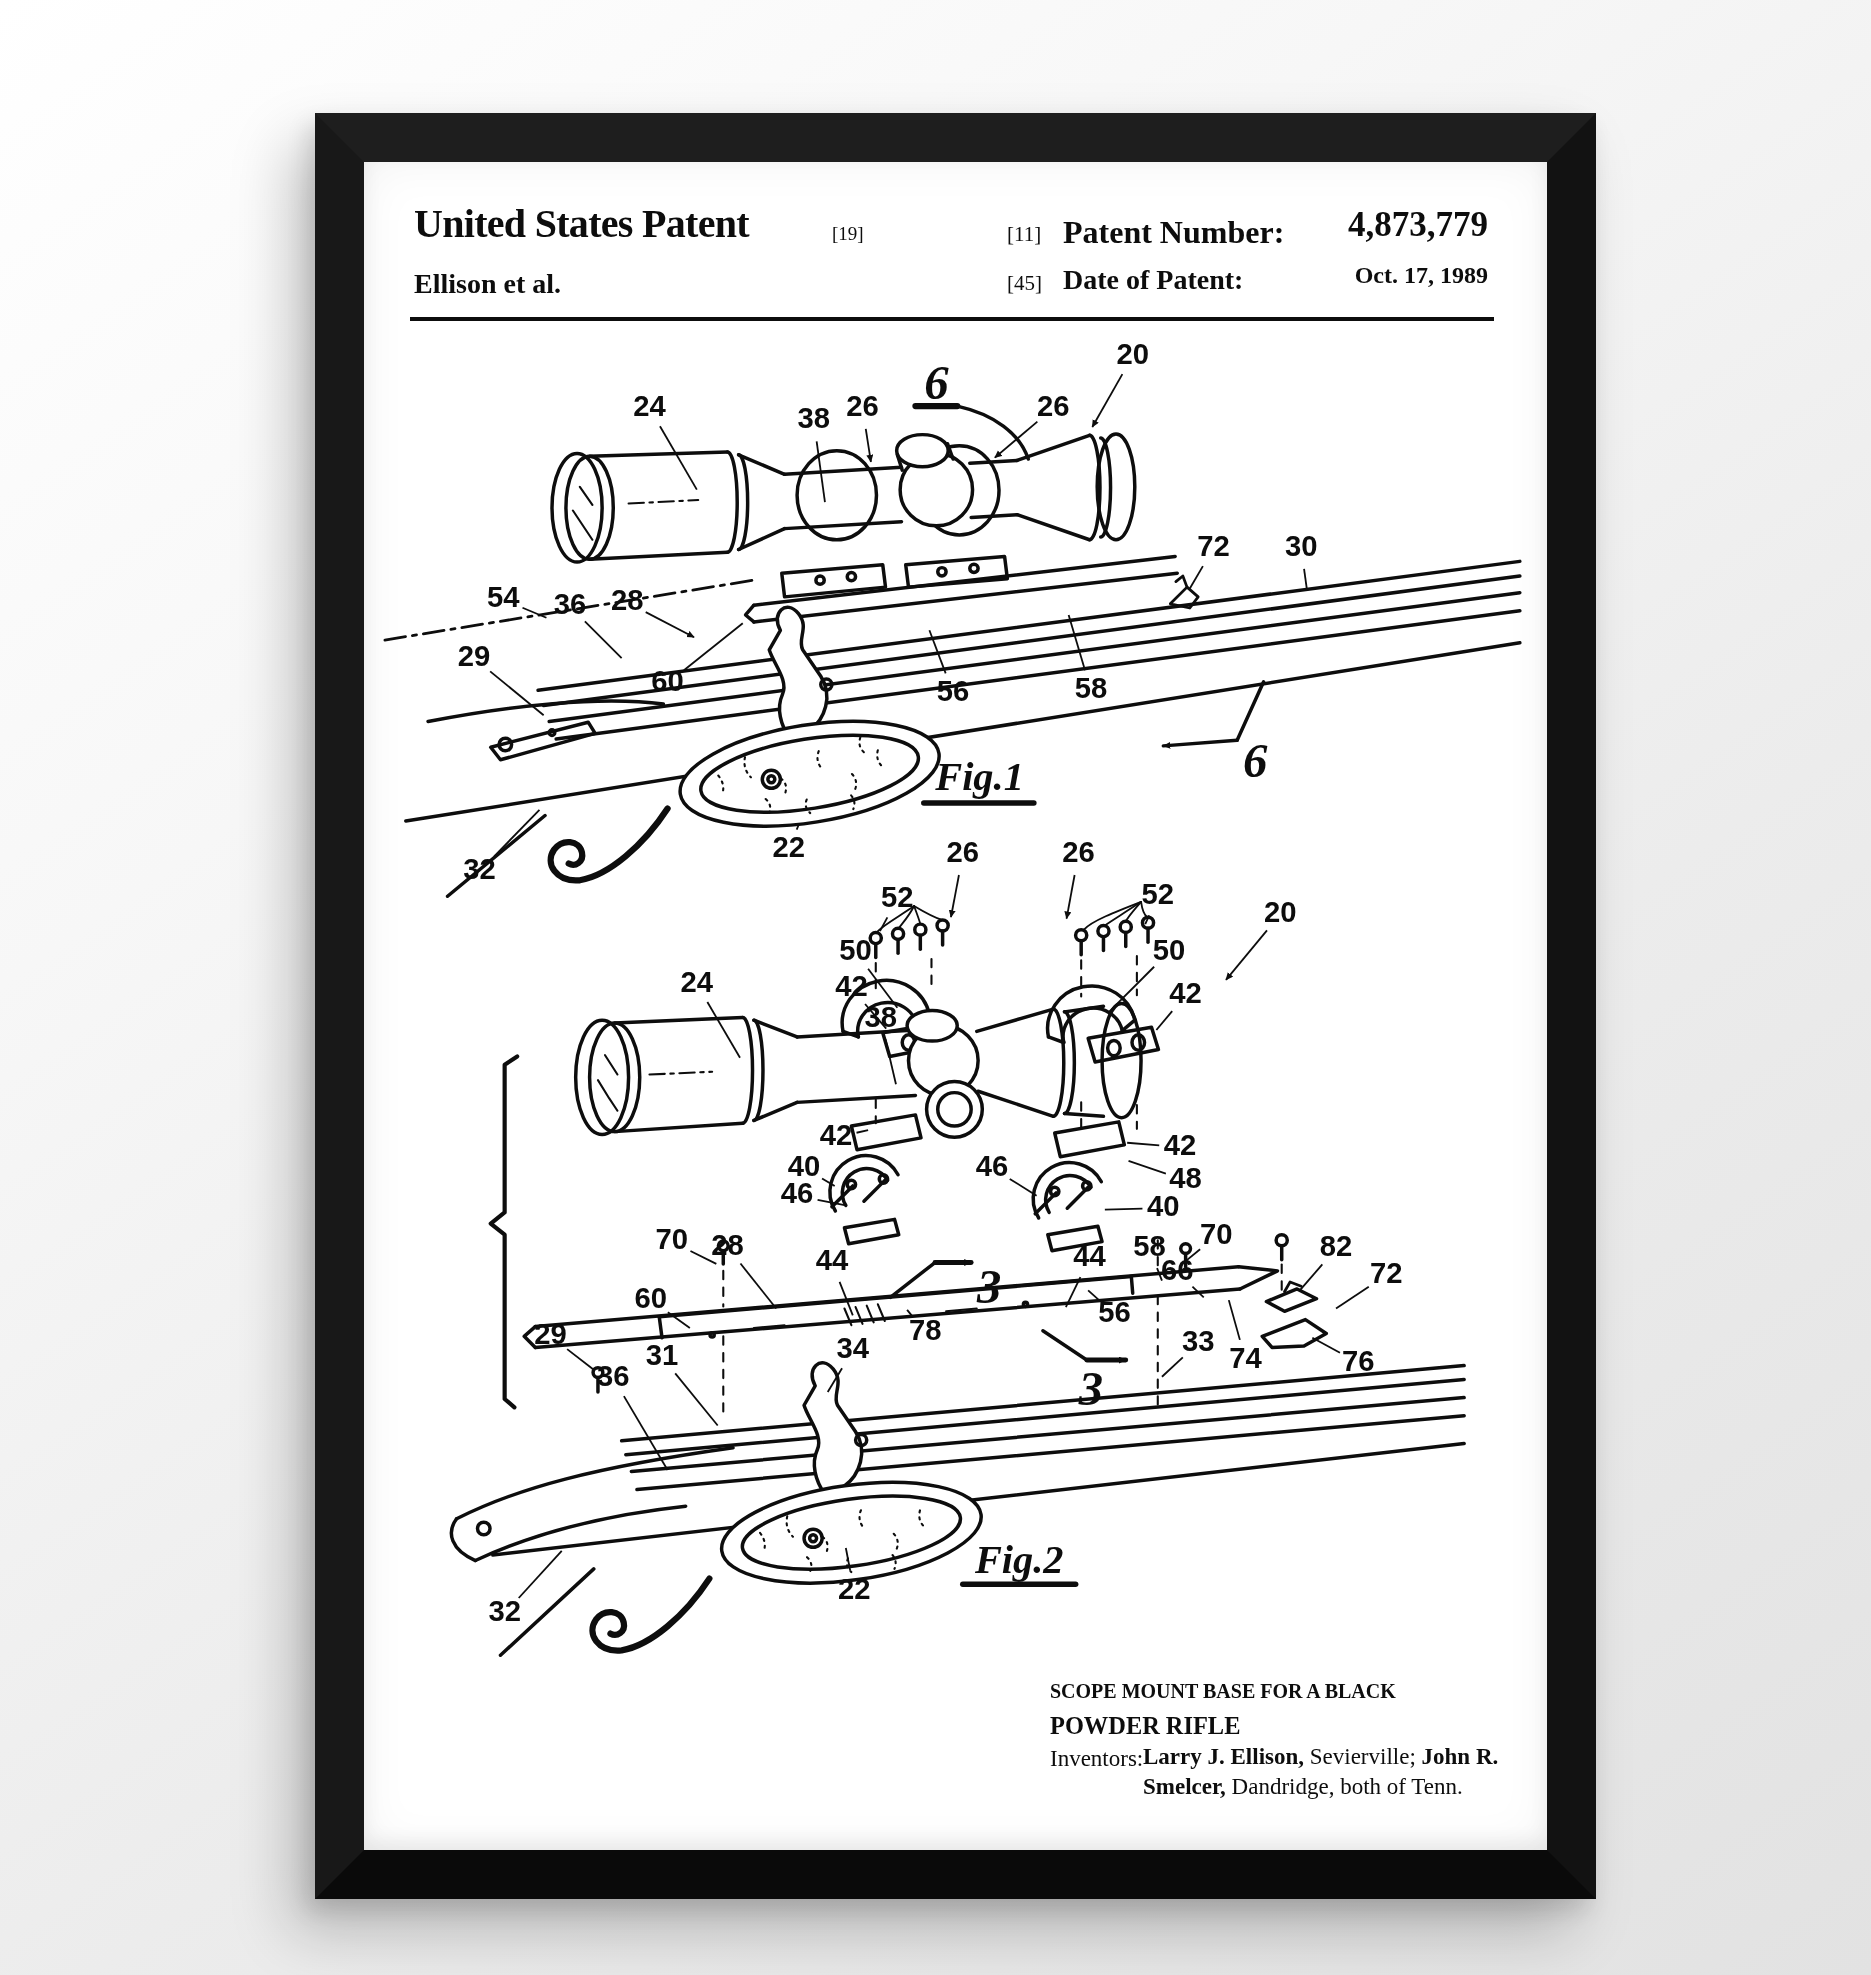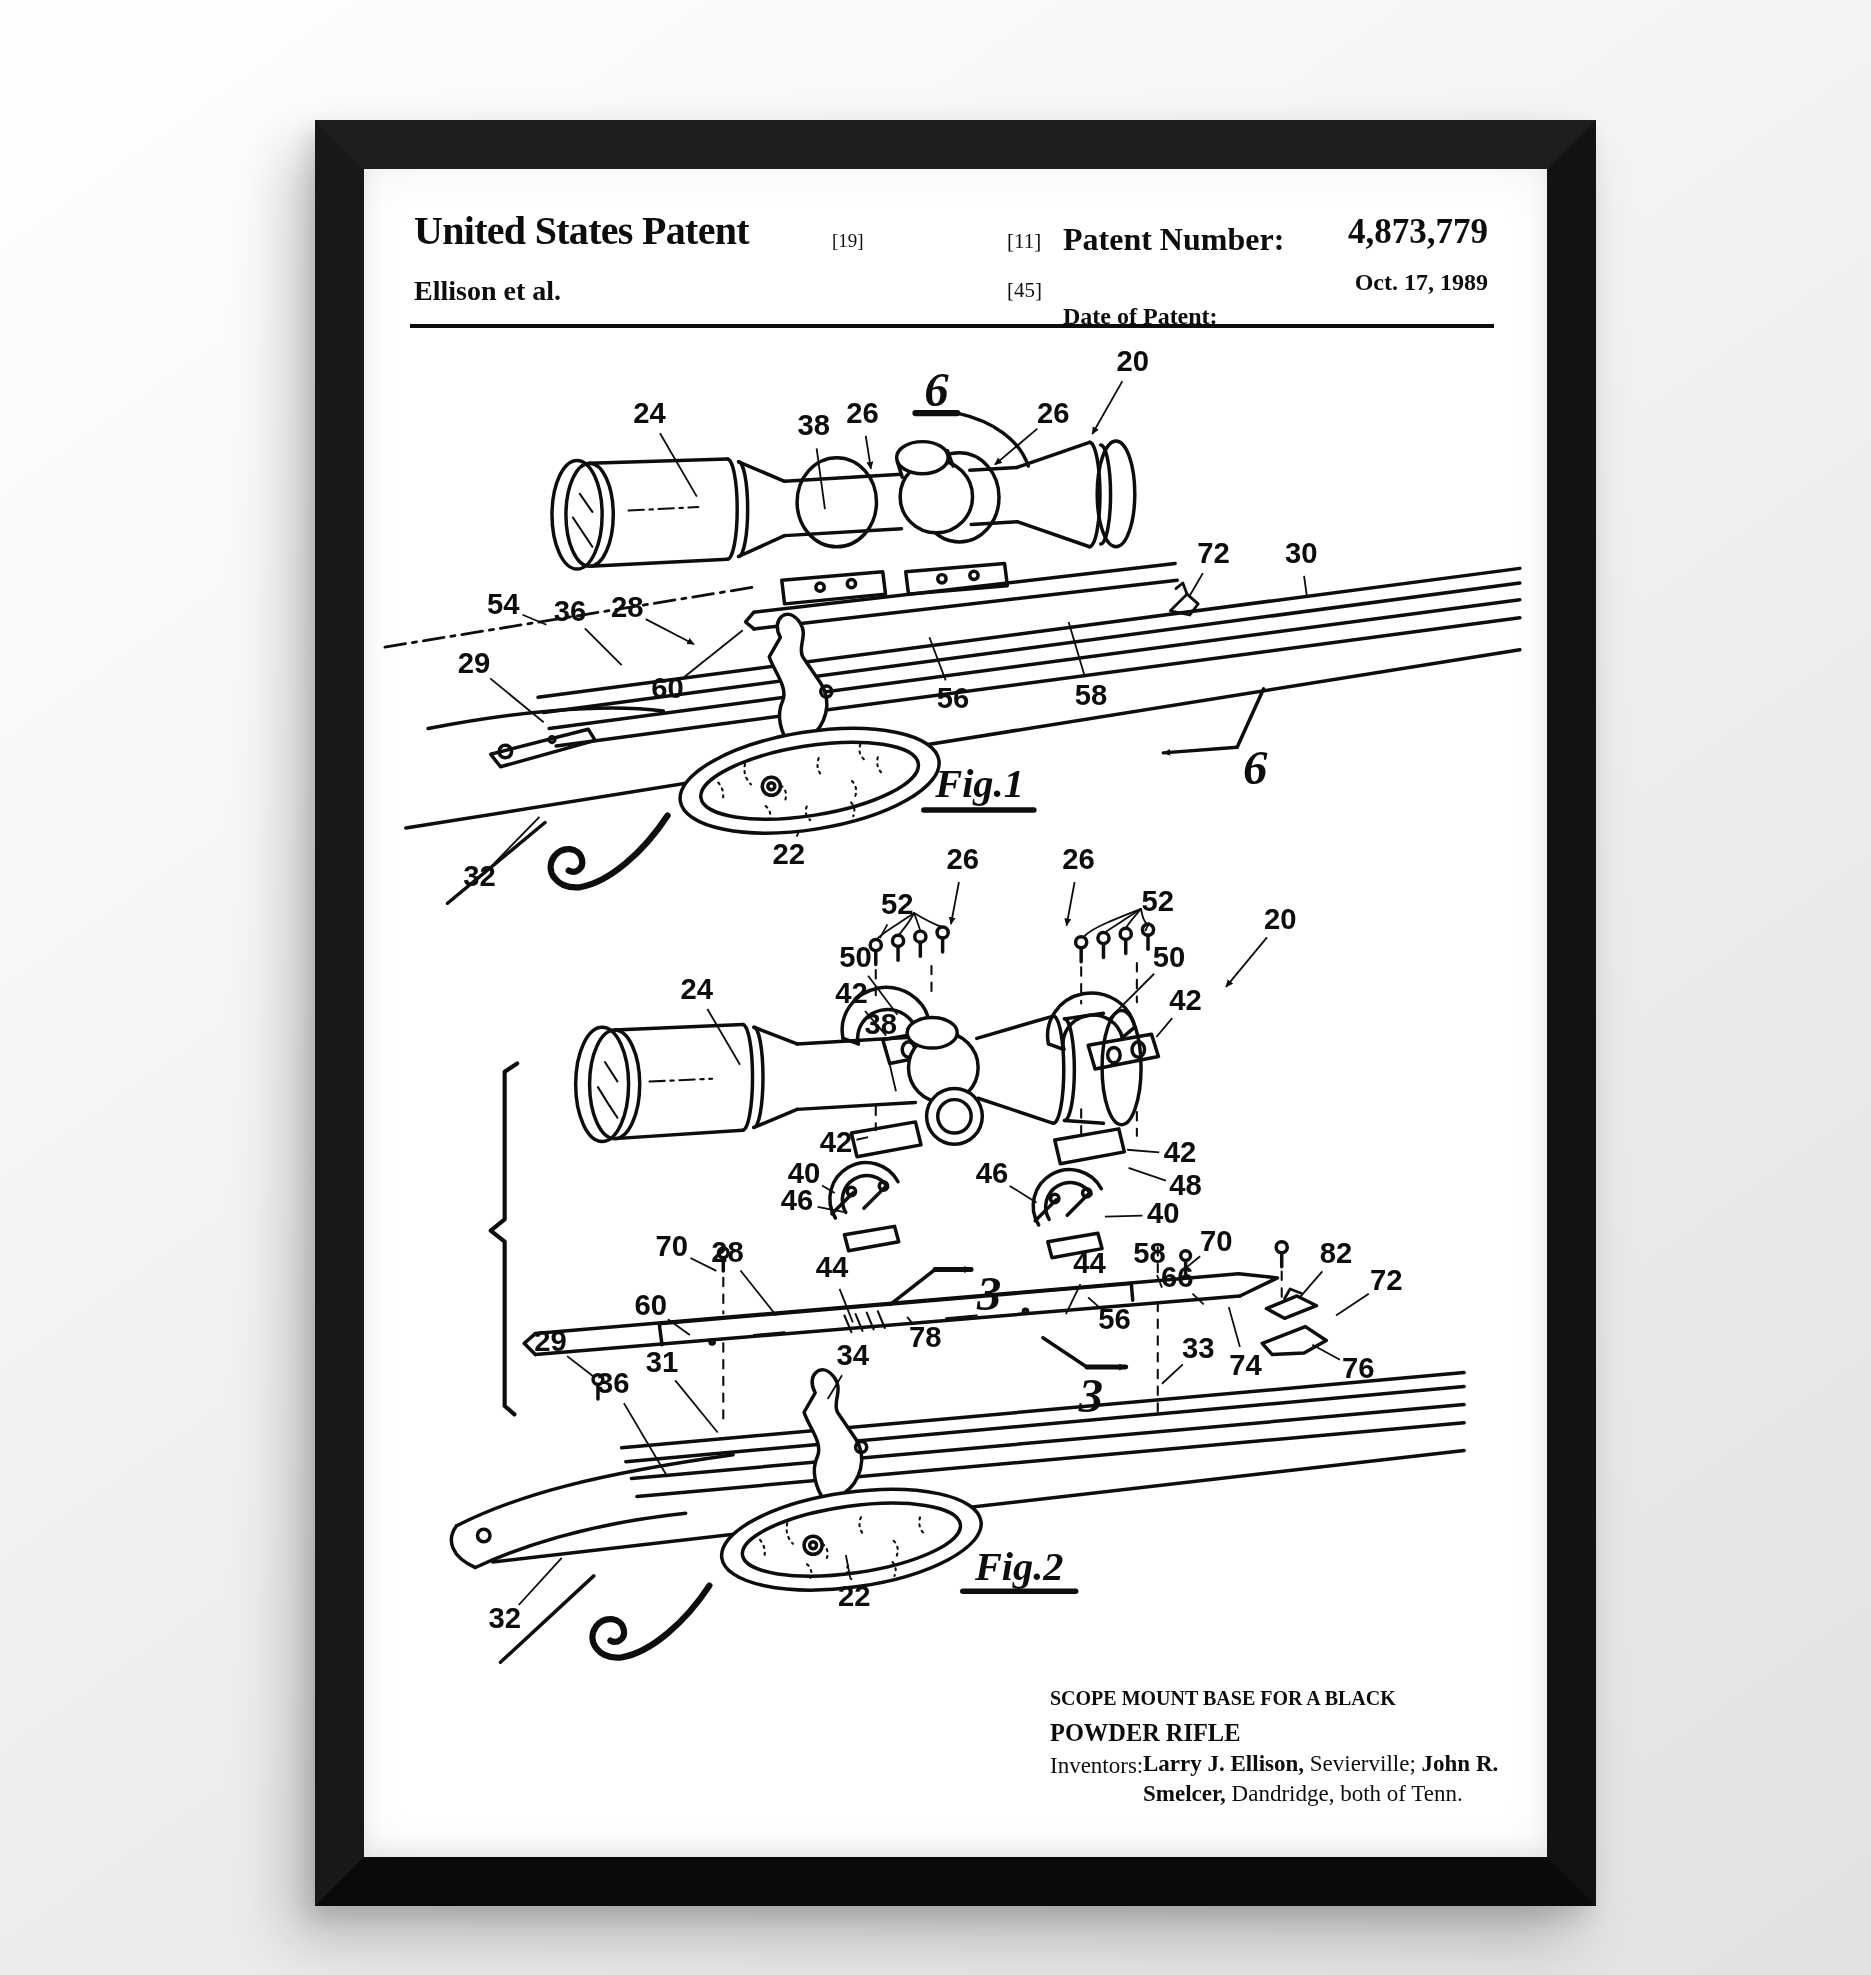--- a/index.html
+++ b/index.html
@@ -2,40 +2,40 @@
 <html style="font-size:11px"><head>
 <meta charset="utf-8">
 <style>
   html,body{margin:0;padding:0;}
   body{
     width:1872px;height:1975px;position:relative;overflow:hidden;
     background:linear-gradient(145deg,#ffffff 0%,#f7f7f7 30%,#ececec 62%,#e2e2e2 100%);
     font-family:"Liberation Serif",serif;
   }
   .frame{
-    position:absolute;left:315px;top:120px;width:1281px;height:1786px;
+    position:absolute;left:315px;top:113px;width:1281px;height:1786px;
     box-sizing:border-box;border:49px solid;
     border-color:#1e1e1e #121212 #0a0a0a #181818;
     background:#fca5a5;
     box-shadow:-24px 31px 56px rgba(0,0,0,0.22), -7px 11px 21px rgba(0,0,0,0.12);
   }
   .paper{
     position:relative;width:100%;height:100%;background:#ffffff;
     box-shadow:inset 0 0 49px rgba(0,0,0,0.05), inset 0 -8.4px 19.5px rgba(0,0,0,0.07);
     color:#0d0d0d;
   }
   .abs{position:absolute;white-space:nowrap;}
   .h-title{left:50px;top:38px;font-size:40px;font-weight:700;letter-spacing:-0.7px;}
   .h-b19{left:456px;top:61px;font-size:19px;margin-left:12px;}
   .h-b11{left:643px;top:60px;font-size:21px;}
   .h-numlabel{left:699px;top:52px;font-size:32px;font-weight:700;}
   .h-numval{right:59px;top:43px;font-size:35px;font-weight:700;}
   .h-authors{left:50px;top:106px;font-size:28px;font-weight:700;}
   .h-b45{left:643px;top:109px;font-size:21px;}
-  .h-datelabel{left:699px;top:102px;font-size:24px;font-weight:700;margin-top:32px;}
+  .h-datelabel{left:699px;top:102px;font-size:28px;font-weight:700;}
   .h-dateval{right:59px;top:100px;font-size:24px;font-weight:700;margin-left:20px;}
   .h-rule{left:46px;top:155px;width:1084px;height:3.5px;background:#0d0d0d;}
   .art{position:absolute;left:0;top:165px;}
   .f-title1{left:686px;top:1518px;font-size:20px;font-weight:700;}
   .f-title2{left:686px;top:1550px;font-size:24.4px;font-weight:700;}
   .f-invlabel{left:686px;top:1584px;font-size:23px;}
   .f-inv1{left:779px;top:1582px;font-size:23px;}
   .f-inv2{left:779px;top:1612px;font-size:23px;}
   
   .num{font:700 42px "Liberation Sans",sans-serif;fill:#0d0d0d;text-anchor:middle;dominant-baseline:middle;}

